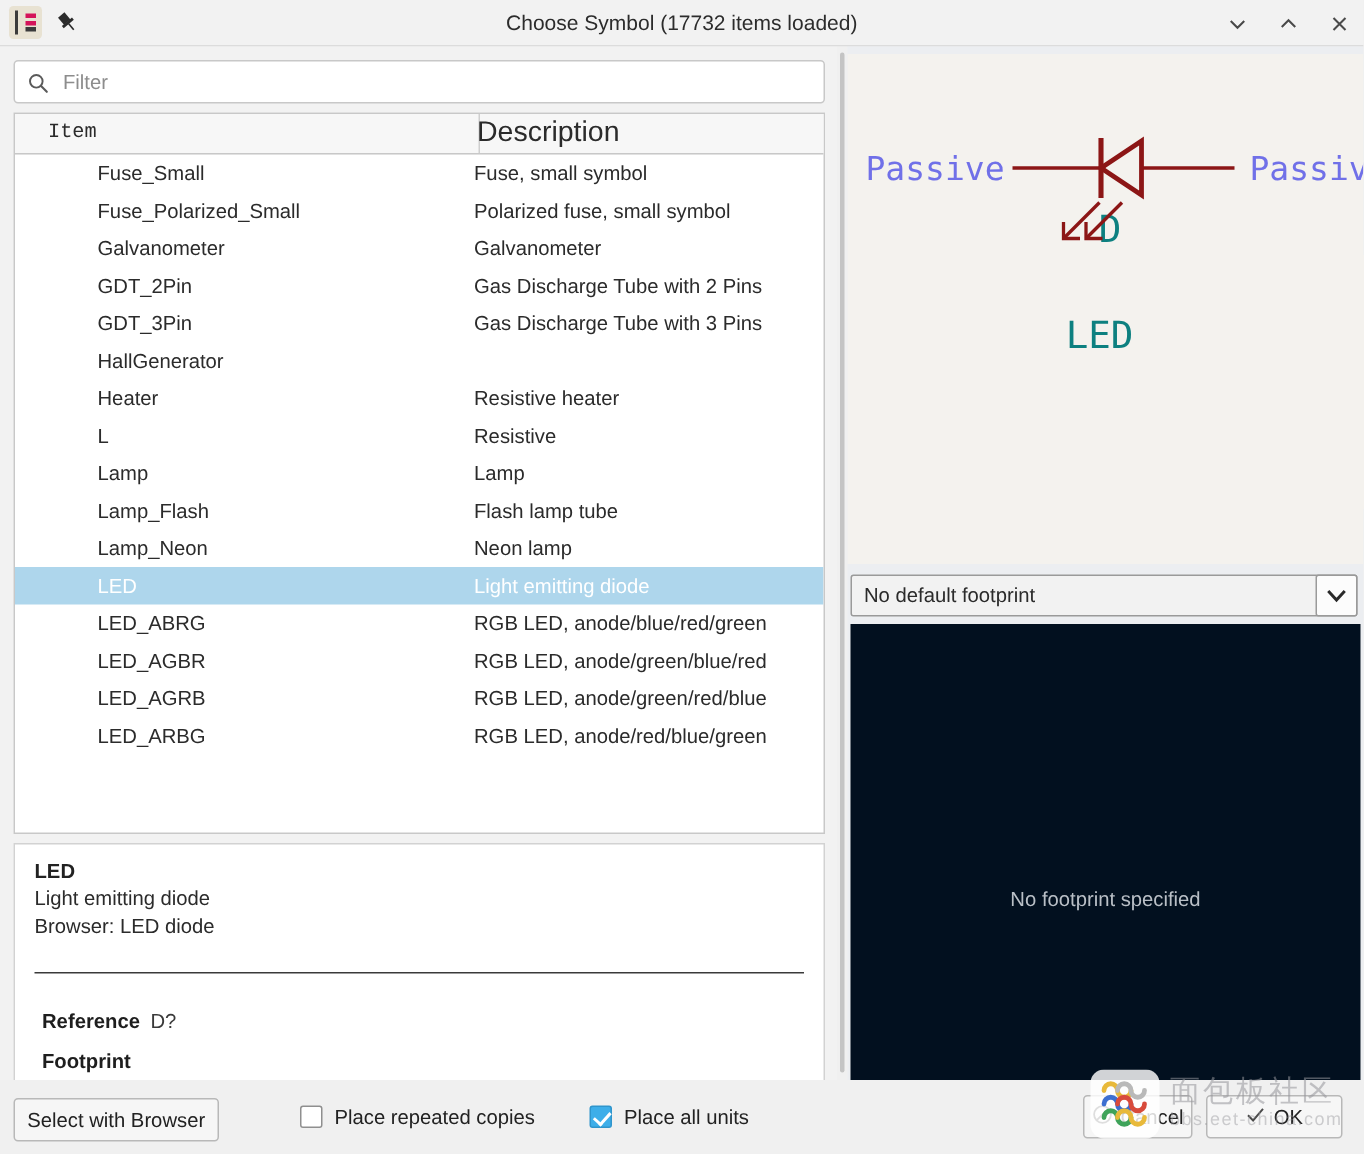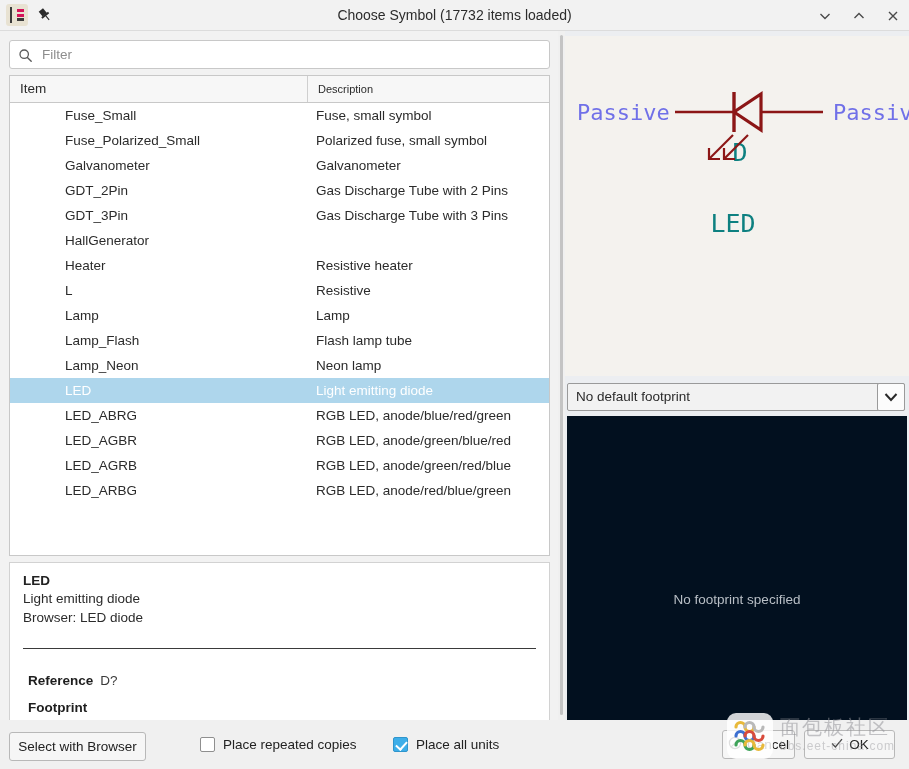--- a/index.html
+++ b/index.html
@@ -89,31 +89,32 @@
     background: #ffffff;
     border: 1px solid #c8c8c8;
   }
   .list-head {
     position: relative;
     height: 27px; width: 539px;
     background: #f7f7f7;
     border-bottom: 1px solid #c8c8c8;
   }
   .col-item {
-    position: absolute; left: 0; top: 0;
+    position: absolute; left: 12px; top: 0;
     width: 298px; height: 26px; line-height: 26px;
     padding-left: 10px;
     font-size: 13.5px; color: #2b2b2b;
     border-right: 1px solid #cfcfcf;
+    font-family: Liberation Mono, monospace;
   }
   .col-desc {
     position: absolute; left: 299px; top: 0;
     width: 240px; height: 26px; line-height: 26px;
     padding-left: 9px;
-    font-size: 11px; color: #2b2b2b;
+    font-size: 19px; color: #2b2b2b;
   }
   .rows {
     position: absolute; left: 0; top: 27px;
     width: 539px; height: 452px;
     overflow: hidden;
   }
   .row {
     position: relative;
     height: 25px; line-height: 25px;
     font-size: 13.5px;

